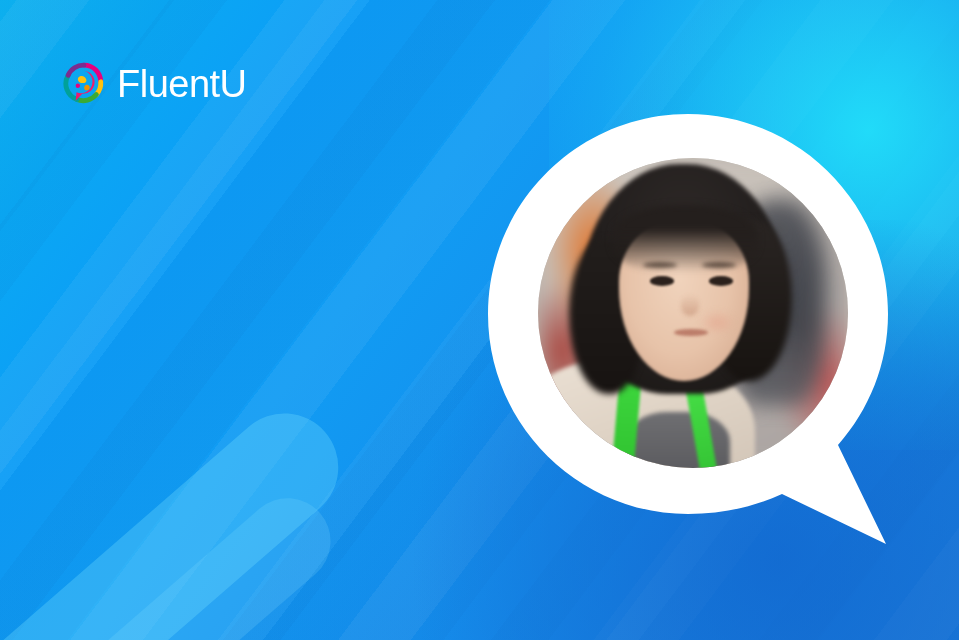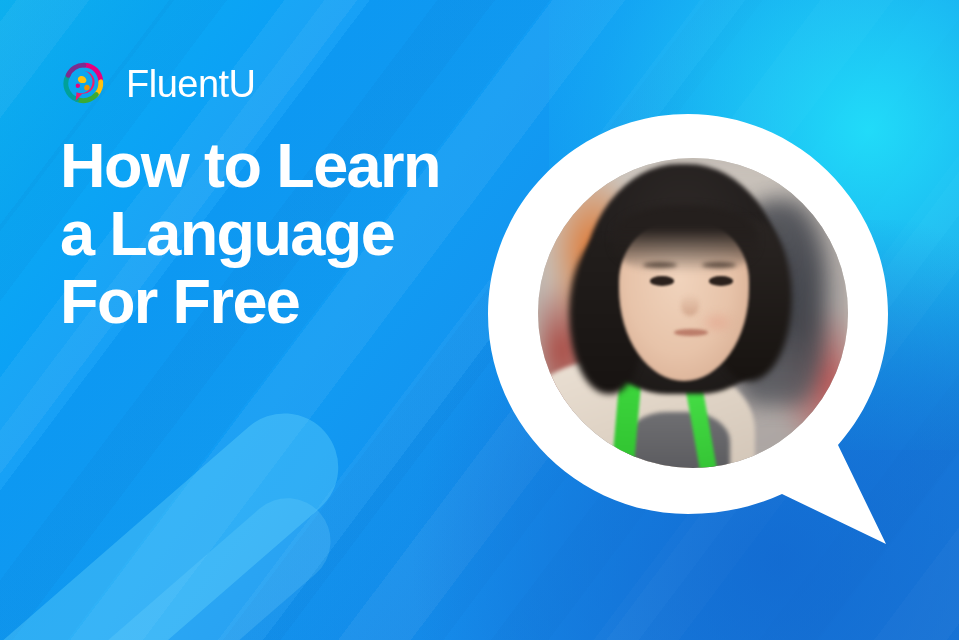--- a/index.html
+++ b/index.html
@@ -115,21 +115,21 @@
     pointer-events: none;
   }
 
   
   .logo-lockup {
     position: absolute;
     left: 62px;
     top: 62px;
     display: flex;
     align-items: center;
-    gap: 20px;
+    gap: 11px;
   }
   .logo-mark {
     width: 44px;
     height: 44px;
     display: block;
     flex: 0 0 auto;
   }
   .logo-word {
     color: #ffffff;
     font-size: 38px;
@@ -295,25 +295,20 @@
         <path d="M50 20 A26 26 0 1 1 33 69 L31 88 L46 72 A26 26 0 0 0 50 20 Z" fill="#EC1C6E"></path>
 
         <path d="M40 33 c7 -3 13 1 15 6 c2 6 -3 9 -8 9 c-6 0 -11 -4 -11 -9 c0 -3 2 -5 4 -6 Z" fill="#FFC20E"></path>
         <path d="M54 52 c5 -2 10 2 9 7 c-1 5 -7 7 -11 4 c-3 -3 -2 -9 2 -11 Z" fill="#F39200"></path>
         <circle cx="36" cy="54" r="5" fill="#E6007E"></circle>
       </svg>
     </span>
     <span class="logo-word">FluentU</span>
   </div>
 
-  <div class="headline">
-    <span class="hl-line">How to Learn</span>
-    <span class="hl-line">a Language</span>
-    <span class="hl-line">For Free</span>
-  </div>
 
   <div class="bubble">
     <svg viewBox="0 0 404 440" aria-hidden="true">
 
       <path d="M202 2
                C 312 2 402 92 402 202
                C 402 252 383 298 352 333
                L 400 432
                L 296 382
                C 268 395 236 402 202 402

